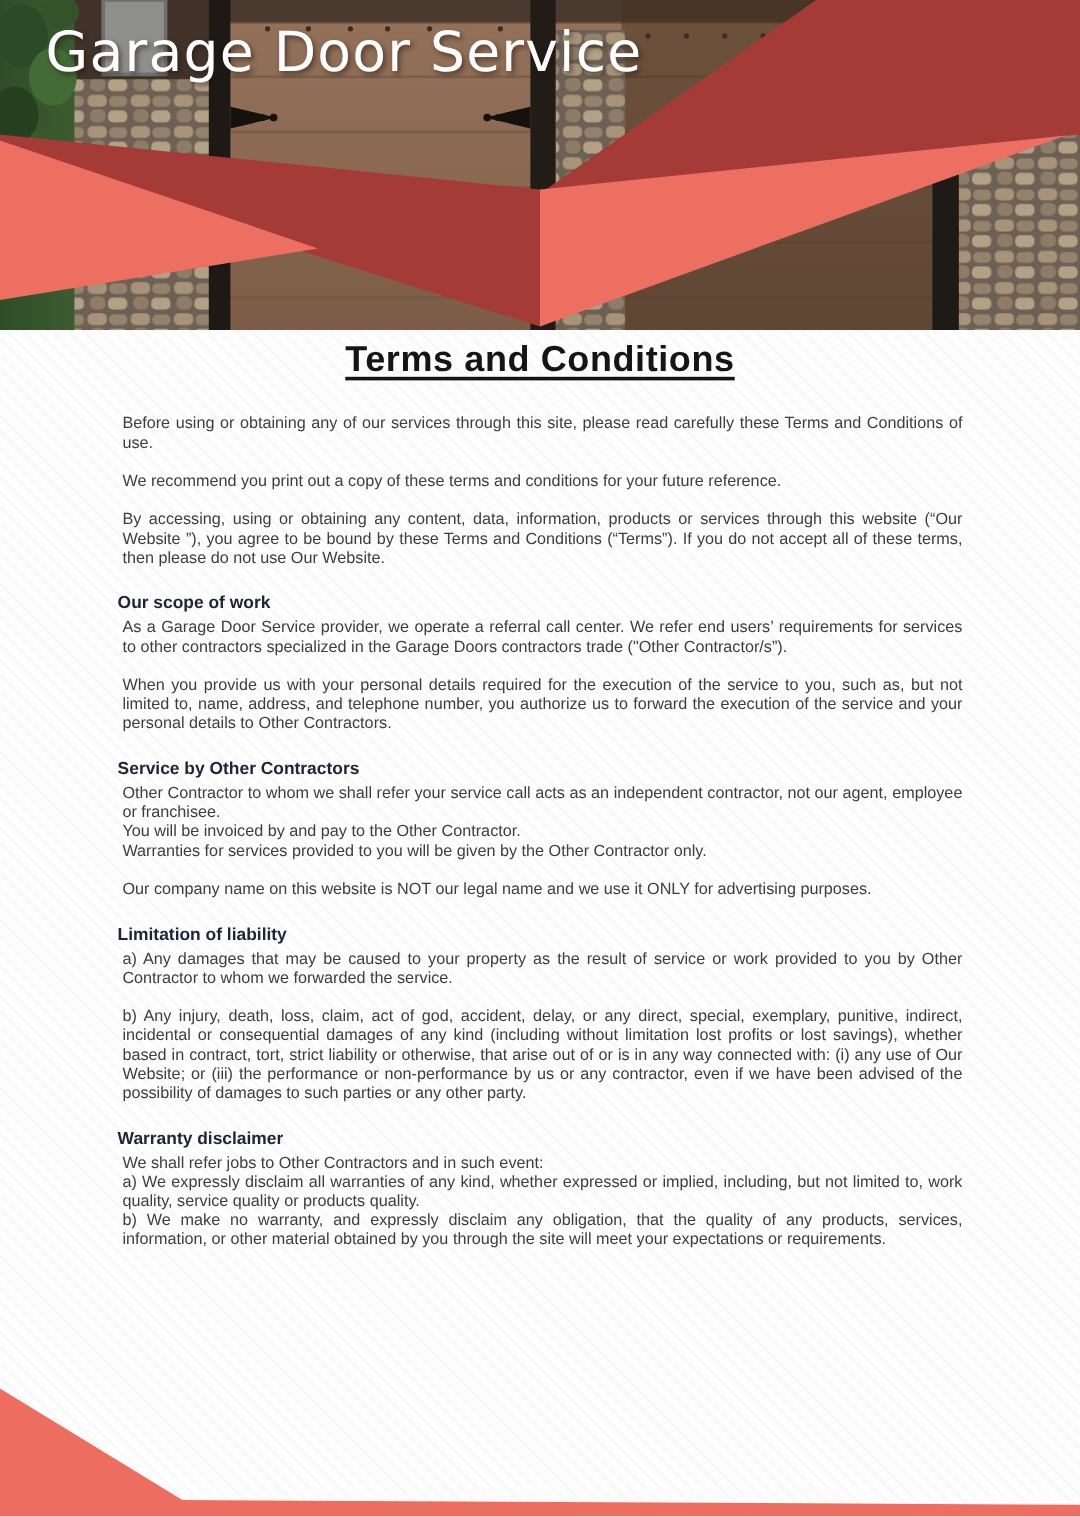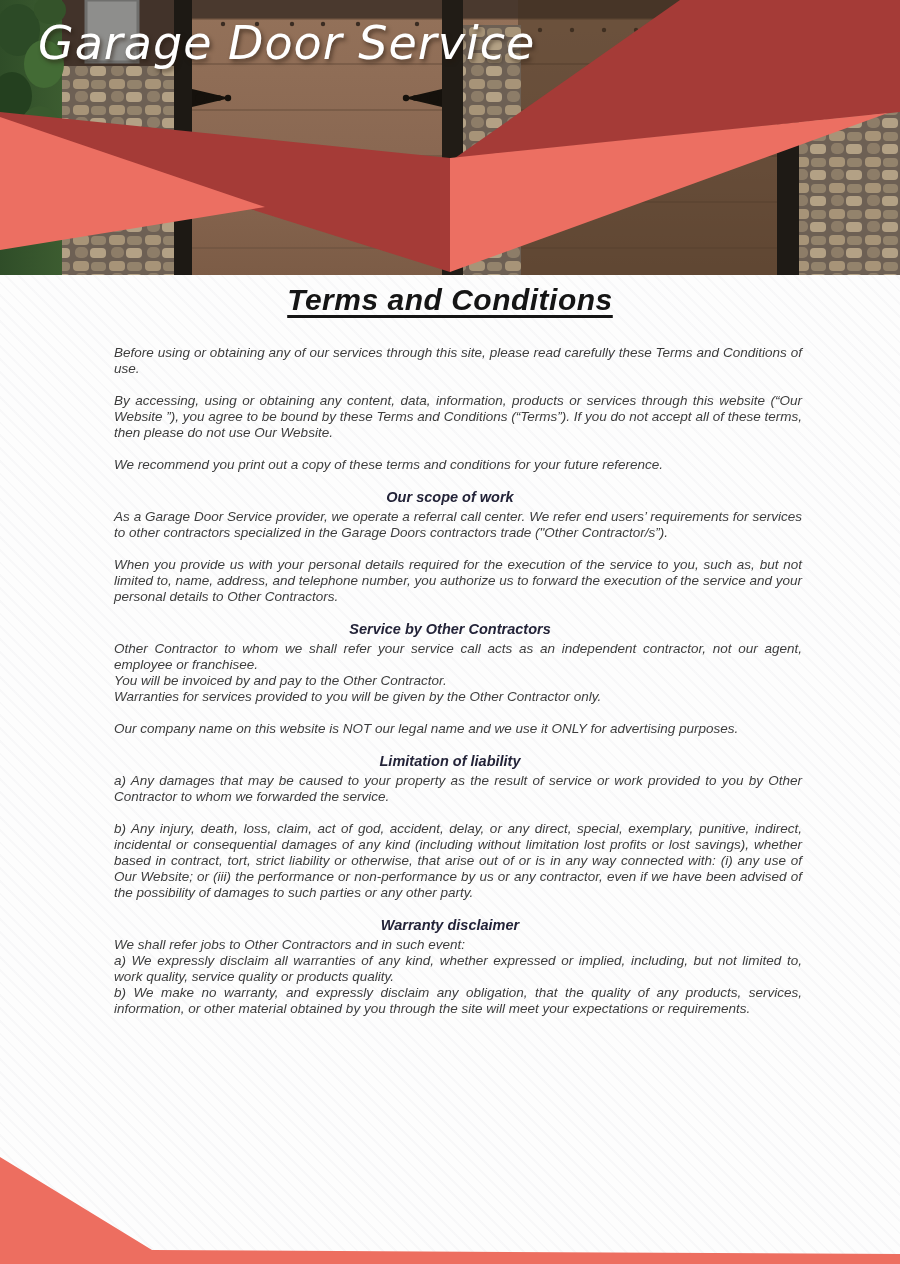--- a/index.html
+++ b/index.html
@@ -10,21 +10,20 @@
     width: 900px;
     height: 1264px;
     margin: 0 auto;
     overflow: hidden;
     background:
       repeating-linear-gradient(45deg,
         rgba(150,150,170,0.05) 0px, rgba(150,150,170,0.05) 2px,
         rgba(255,255,255,0) 2px, rgba(255,255,255,0) 9px),
       #fdfdfd;
     font-family: "Liberation Sans", sans-serif;
-    font-style: italic;
   }
 
   .hero {
     position: absolute;
     top: 0; left: 0;
     width: 900px; height: 275px;
   }
   .hero svg { display: block; }
 
   .site-title {
@@ -58,31 +57,31 @@
   }
 
   .content {
     width: 704px;
     margin: 28px 98px 0 98px;
     color: #3d3d3d;
     font-size: 13.5px;
     line-height: 16px;
   }
   .content p {
-    margin: 0 0 16px 16px;
+    margin: 0 0 16px 4px;
     text-align: justify;
     white-space: pre-line;
   }
   .content h3 {
-    margin: 10px 0 3px 0;
+    margin: 22px 0 3px 0;
     font-size: 14.5px;
     line-height: 17px;
     font-weight: 700;
     color: #232338;
-    text-align: center;
+    text-align: left;
   }
 
   .footer-ribbon {
     position: absolute;
     left: 0; bottom: 0;
     width: 900px; height: 107px;
     pointer-events: none;
   }
 </style>
 </head>
@@ -190,22 +189,22 @@
       <polygon points="450,158 888,113 450,272" fill="#EC6F62"></polygon>
     </svg>
 
     <div class="site-title">Garage Door Service</div>
   </header>
 
   <h1 class="page-title"><span class="underline">Terms and Conditions</span></h1>
 
   <main class="content">
       <p>Before using or obtaining any of our services through this site, please read carefully these Terms and Conditions of use.</p>
+      <p>We recommend you print out a copy of these terms and conditions for your future reference.</p>
       <p>By accessing, using or obtaining any content, data, information, products or services through this website (“Our Website ”), you agree to be bound by these Terms and Conditions (“Terms”). If you do not accept all of these terms, then please do not use Our Website.</p>
-      <p>We recommend you print out a copy of these terms and conditions for your future reference.</p>
       <h3>Our scope of work</h3>
       <p>As a Garage Door Service provider, we operate a referral call center. We refer end users’ requirements for services to other contractors specialized in the Garage Doors contractors trade ("Other Contractor/s”).</p>
       <p>When you provide us with your personal details required for the execution of the service to you, such as, but not limited to, name, address, and telephone number, you authorize us to forward the execution of the service and your personal details to Other Contractors.</p>
       <h3>Service by Other Contractors</h3>
       <p>Other Contractor to whom we shall refer your service call acts as an independent contractor, not our agent, employee or franchisee.
 You will be invoiced by and pay to the Other Contractor.
 Warranties for services provided to you will be given by the Other Contractor only.</p>
       <p>Our company name on this website is NOT our legal name and we use it ONLY for advertising purposes.</p>
       <h3>Limitation of liability</h3>
       <p>a) Any damages that may be caused to your property as the result of service or work provided to you by Other Contractor to whom we forwarded the service.</p>

